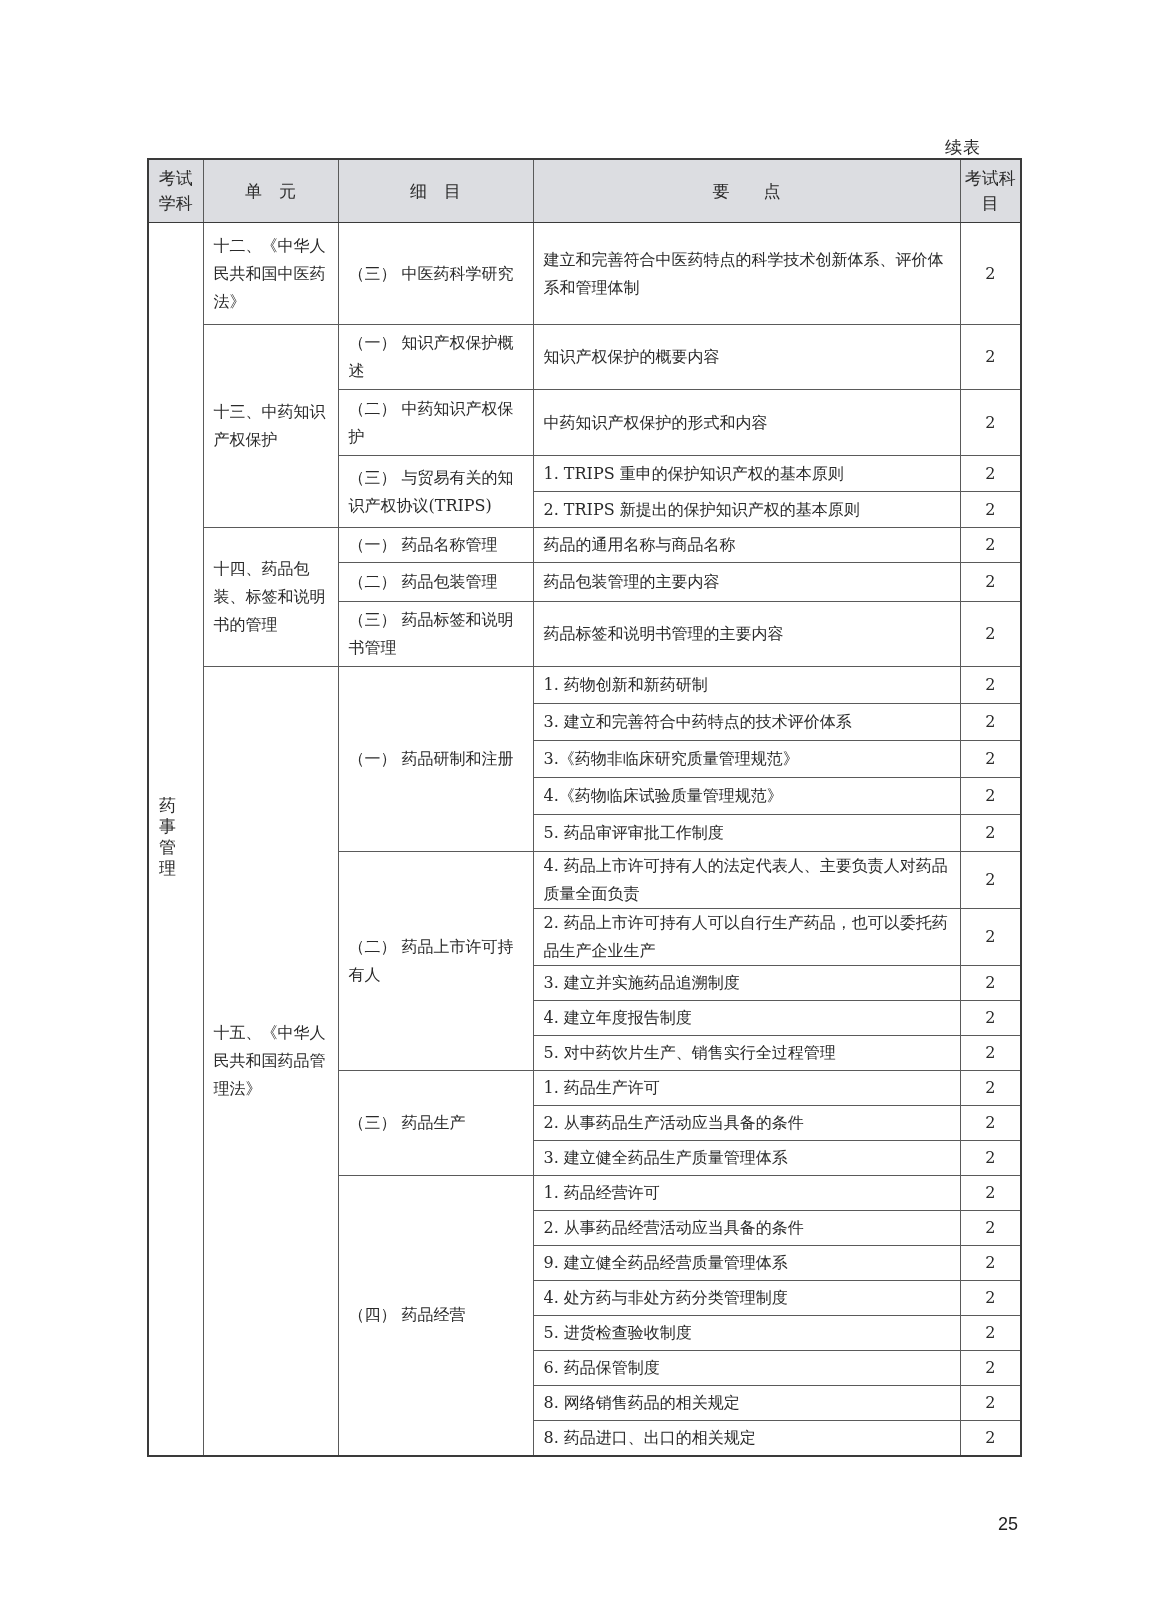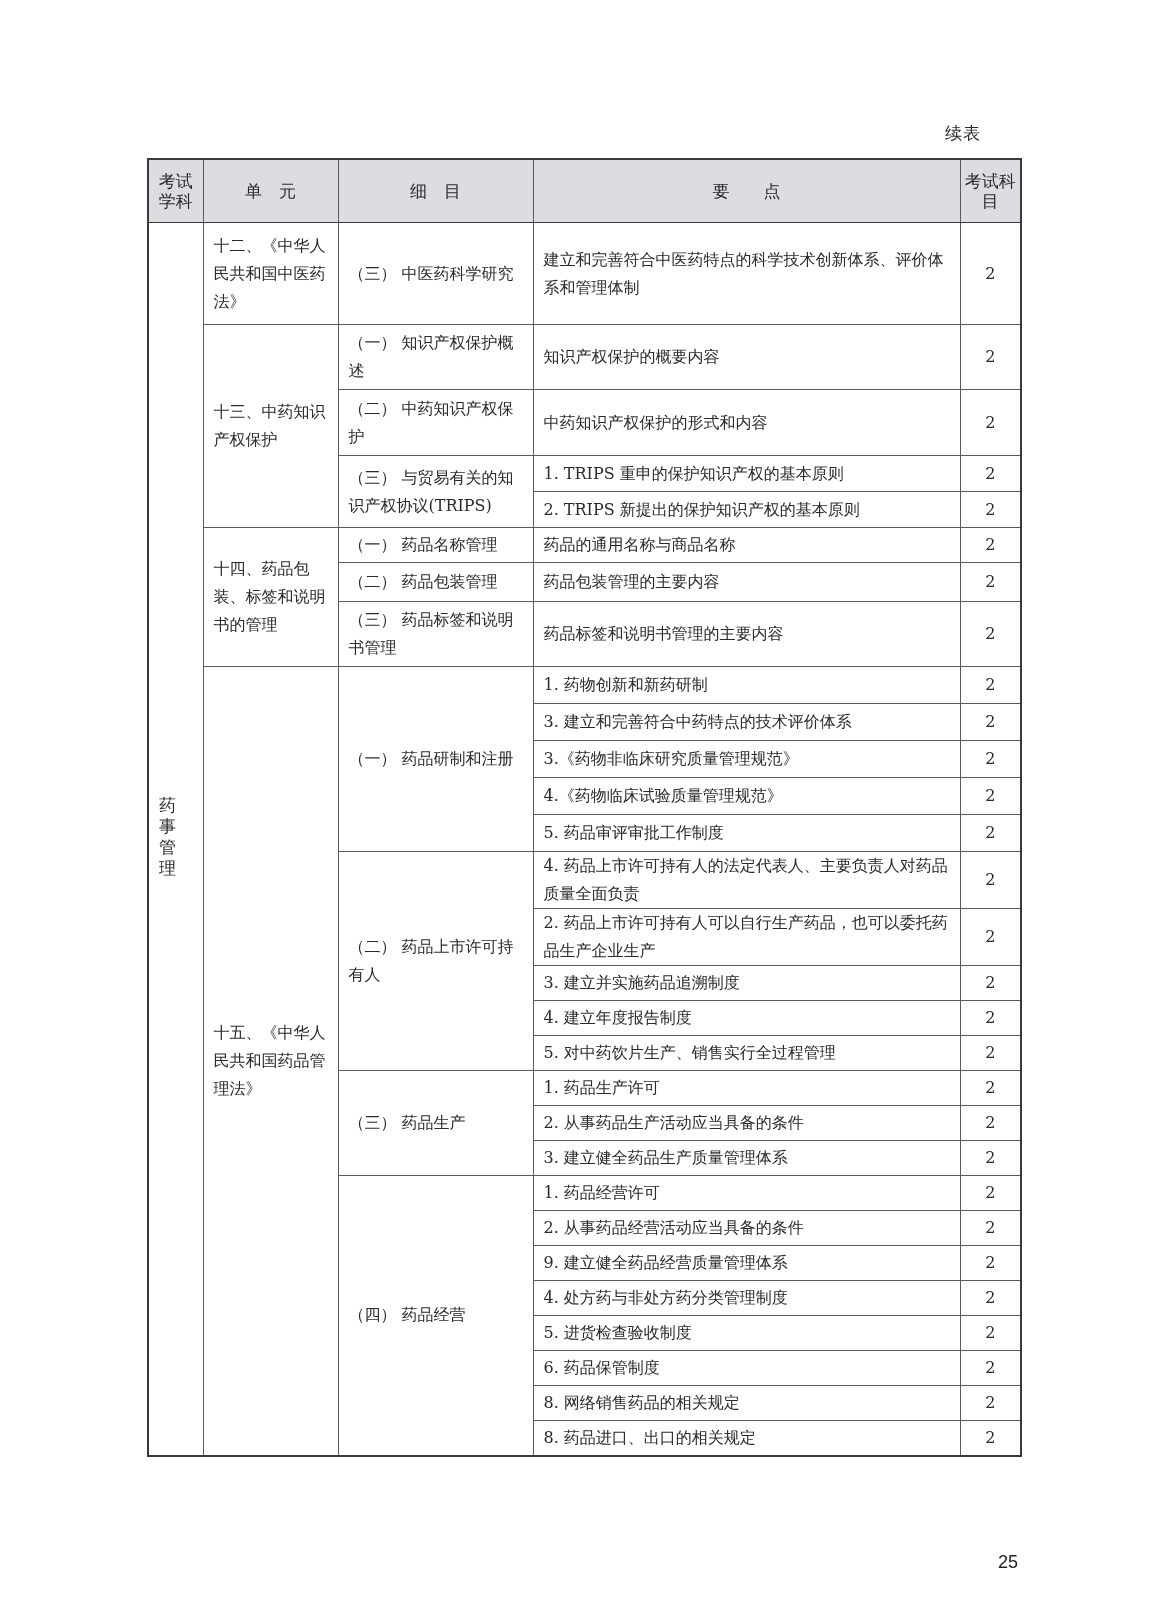--- a/index.html
+++ b/index.html
@@ -2,21 +2,21 @@
 <html><head>
 <meta charset="utf-8">
 <style>
   html, body { margin: 0; padding: 0; background: #ffffff; }
   body {
     width: 1166px; height: 1600px; position: relative; overflow: hidden;
     font-family: "DejaVu Serif", "Liberation Serif", serif;
     color: #2a2a2a;
   }
   .continued {
-    position: absolute; top: 122px; left: 945px;
+    position: absolute; top: 136px; left: 945px;
     font-size: 17px; letter-spacing: 1px;
   }
   table.syllabus {
     position: absolute; top: 158px; left: 147px;
     border-collapse: collapse;
     table-layout: fixed;
     width: 873px;
     font-size: 16px;
     border: 2px solid #3a3a3a;
   }
@@ -32,29 +32,29 @@
     line-height: 28px;
     font-weight: normal;
   }
   table.syllabus thead th {
     background: #dcdde1;
     height: 62px;
     text-align: center;
     font-size: 17px;
     border-bottom: 1.5px solid #3a3a3a;
   }
-  table.syllabus thead th.narrow { padding: 0 4px; line-height: 20px; }
+  table.syllabus thead th.narrow { padding: 0 4px; line-height: 25px; }
   td.subject-wrap { padding: 0; text-align: left; }
   .vtext { display: inline-block; width: 20px; line-height: 21px; font-size: 17px; }
   td.unit { padding: 0 10px; line-height: 28px; }
   td.detail { line-height: 28px; margin-left: 27px; }
   td.point { line-height: 28px; }
   td.score { text-align: center; padding: 0; }
   .page-number {
-    position: absolute; top: 1552px; left: 998px;
+    position: absolute; top: 1514px; left: 998px;
     font-family: "Liberation Sans", "DejaVu Sans", sans-serif;
     font-size: 18px; color: #222;
   }
 </style>
 </head>
 <body>
 
 <div class="continued">续表</div>
 
 <table class="syllabus">

